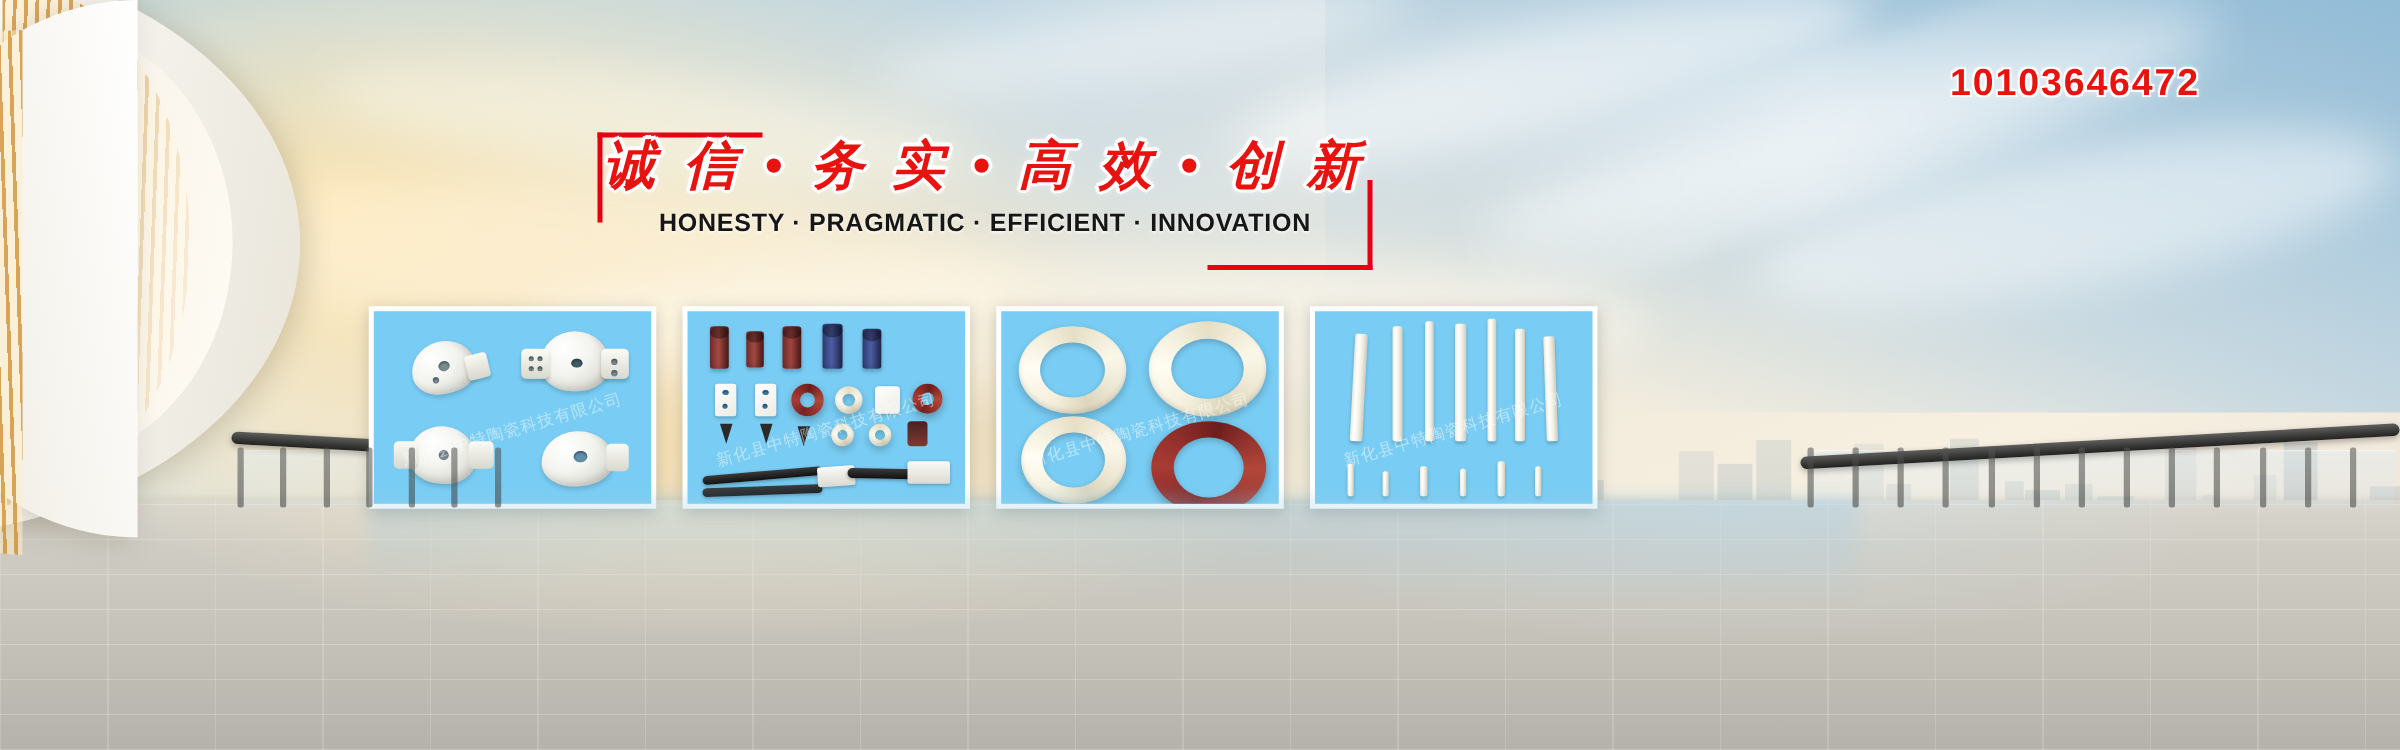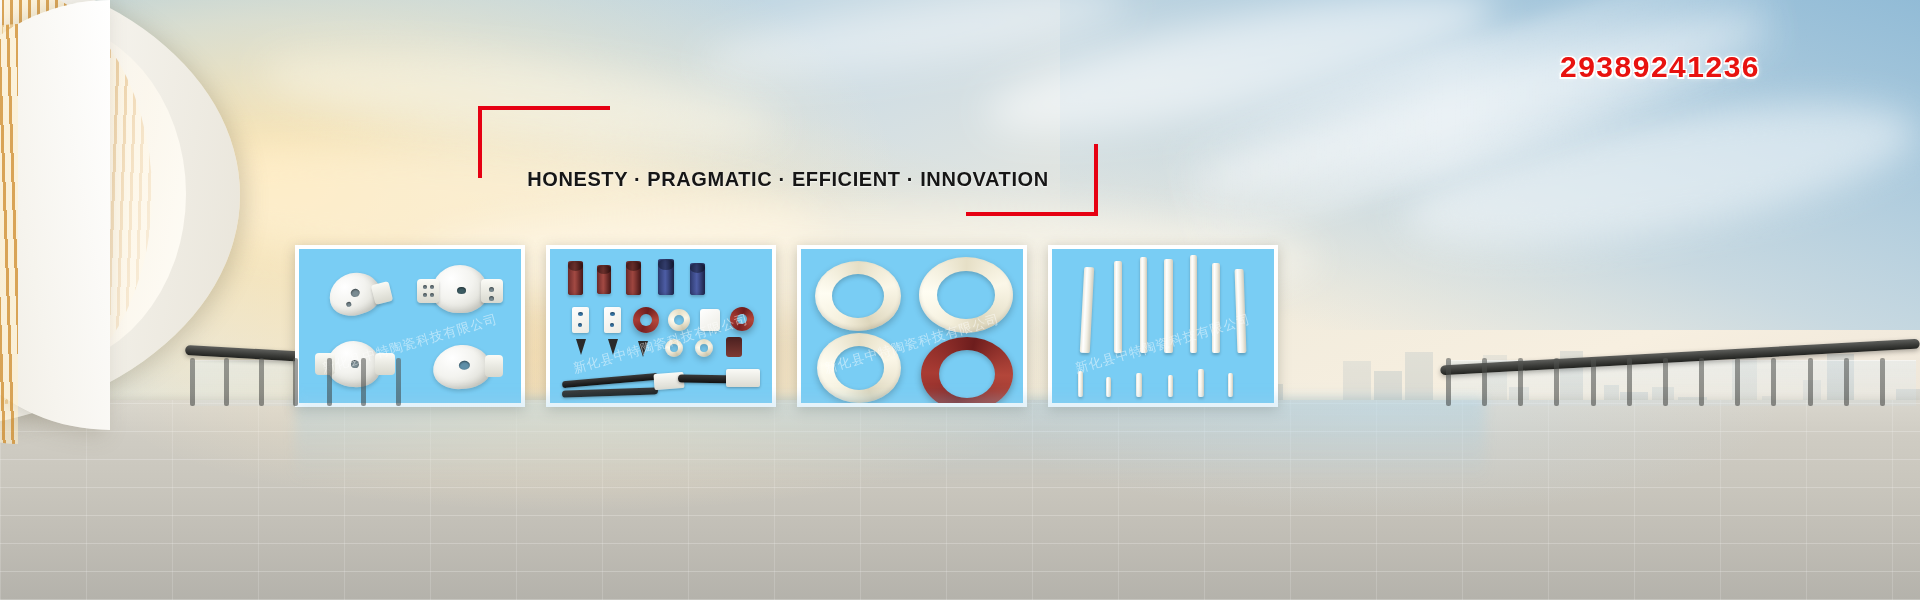--- a/index.html
+++ b/index.html
@@ -263,25 +263,26 @@
   </div>
 
   <div class="glassrail gr-l"></div>
   <div class="glassrail gr-r"></div>
   <div class="rail rail-l"></div>
   <div class="rail rail-r"></div>
 
   <div class="slogan">
     <div class="bracket-tl"></div>
     <div class="bracket-br"></div>
+    <div class="slogan-cn">诚 信 • 务 实 • 高 效 • 创 新</div>
     <div class="slogan-en">HONESTY · PRAGMATIC · EFFICIENT · INNOVATION</div>
   </div>
 
   <div class="contact">
-    <div class="c-phone">29389241236</div>
+    <div class="c-phone">10103646472</div>
   </div>
 
   <div class="panels">
 
     <div class="panel">
       <div class="panel-inner">
 
         <div class="ob cap" style="left:30px;top:24px;width:52px;height:42px;transform:rotate(-14deg);">
           <div class="hole" style="left:22px;top:16px;width:9px;height:8px;"></div>
           <div class="hole" style="left:15px;top:27px;width:5px;height:5px;"></div>

